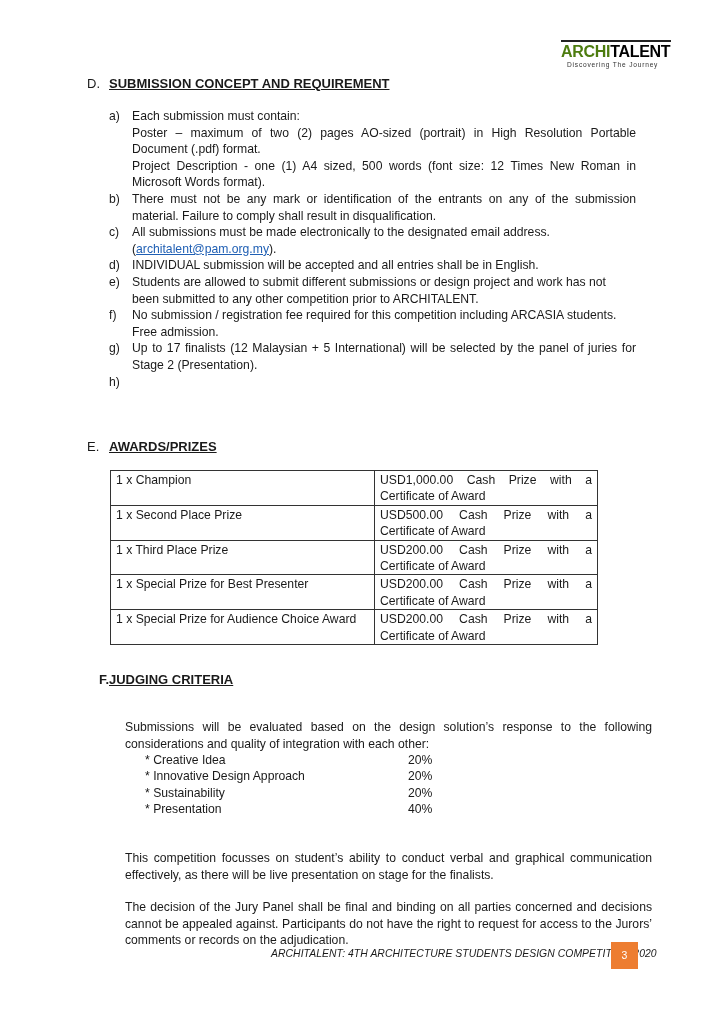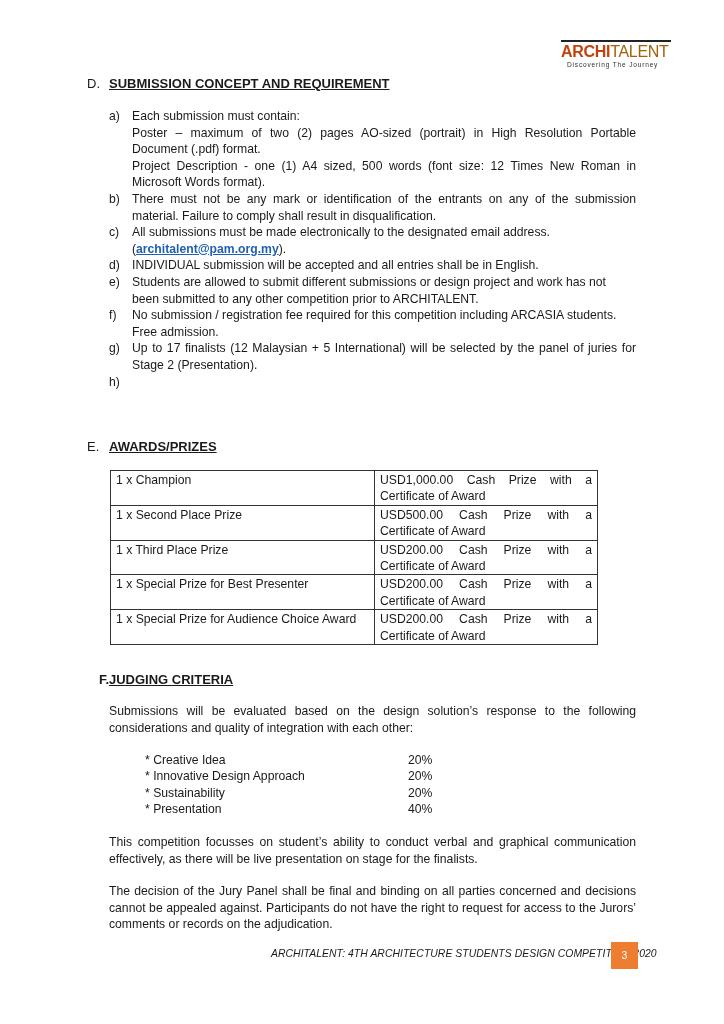--- a/index.html
+++ b/index.html
@@ -4,41 +4,41 @@
 <style>
   html, body { margin: 0; padding: 0; background: #ffffff; }
   body {
     width: 724px; height: 1024px; position: relative; overflow: hidden;
     font-family: "Liberation Sans", "DejaVu Sans", sans-serif;
     color: #1a1a1a; font-size: 12.2px;
   }
   .logo { position: absolute; left: 561px; top: 40px; width: 110px; }
   .logo-rule { height: 2px; background: #222; margin-bottom: 1px; }
   .logo-word { font-size: 16px; font-weight: bold; letter-spacing: -0.3px; line-height: 17px; }
-  .logo-archi { color: #c2410c; }
-  .logo-talent { color: #a16207; font-weight: normal; }
+  .logo-archi { color: #4d7c0f; }
+  .logo-talent { color: #000000; font-weight: bold; }
   .logo-tag { font-size: 6.6px; letter-spacing: 0.8px; color: #333; line-height: 9px; padding-left: 6px; }
 
   .sec-head { position: absolute; left: 87px; font-size: 13px; }
   .sec-head .letter { display: inline-block; width: 22px; }
   .sec-head .title { font-weight: bold; text-decoration: underline; }
   .sec-head.bold .letter { font-weight: bold; }
 
   .list { position: absolute; left: 109px; width: 527px; margin: 0; padding: 0; list-style: none; }
   .list li { position: relative; padding-left: 23px; line-height: 16.6px; text-align: justify; }
   .list li .mark { position: absolute; left: 0; top: 0; }
   .list li .line { display: block; }
-  .email { color: #1f5fb4; text-decoration: underline; font-weight: bold; }
+  .email { color: #1f5fb4; text-decoration: underline; }
 
   table.awards { position: absolute; left: 110px; top: 470px; width: 488px; border-collapse: collapse; }
   table.awards td { border: 1.2px solid #333; vertical-align: top; padding: 1px 5px 0 5px; line-height: 16.4px; font-size: 12.2px; }
   table.awards td.c1 { width: 253px; }
   table.awards td.c2 { text-align: justify; text-align-last: left; }
 
-  .para { position: absolute; left: 109px; width: 527px; line-height: 16.6px; text-align: justify; margin: 0; }
+  .para { position: absolute; left: 109px; width: 527px; line-height: 16.6px; text-align: justify; margin: 16px; }
   .criteria { position: absolute; left: 130px; top: 752px; width: 320px; margin-left: 15px; }
   .crit-row { display: flex; line-height: 16.4px; }
   .crit-name { width: 263px; }
 
   .footer { position: absolute; left: 271px; top: 948px; font-style: italic; font-size: 10.4px; letter-spacing: 0.05px; }
   .page-badge { position: absolute; left: 611px; top: 942px; width: 27px; height: 27px; background: #ed7d31; color: #fff; font-size: 10.5px; text-align: center; line-height: 27px; }
 </style>
 </head>
 <body>
 

